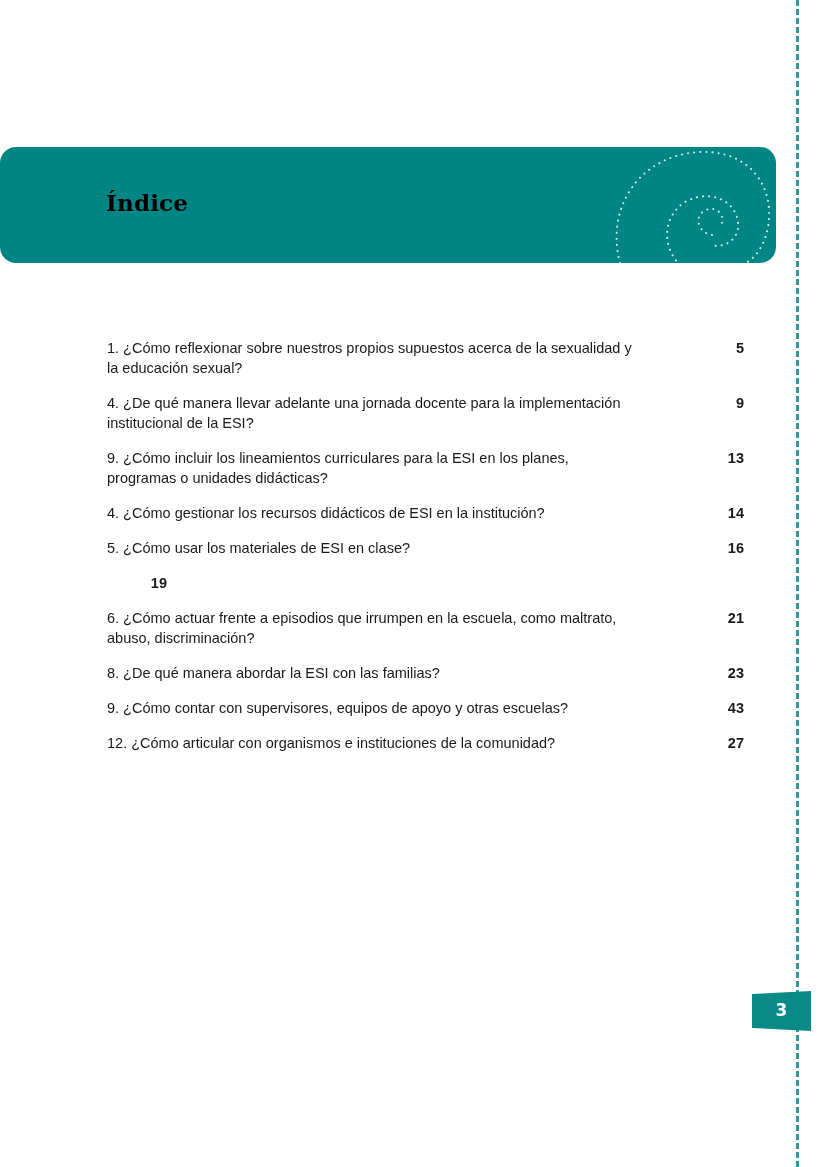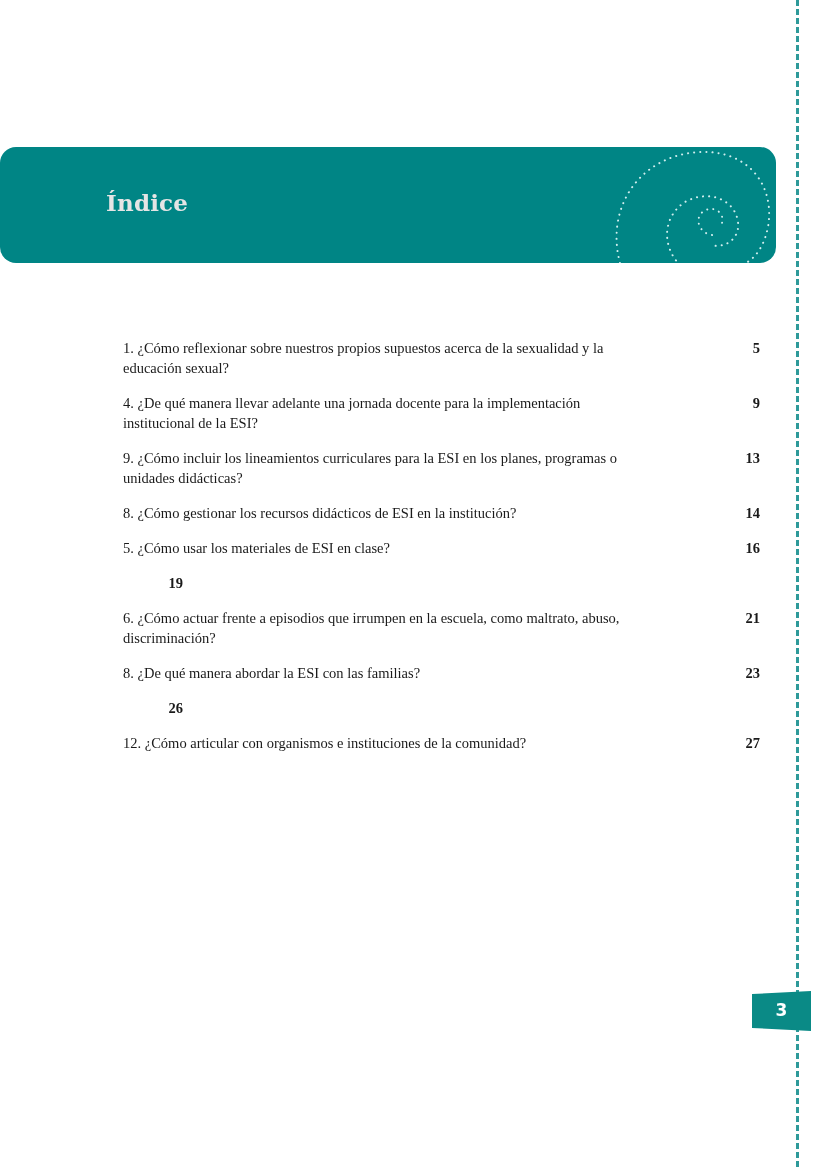--- a/index.html
+++ b/index.html
@@ -2,24 +2,24 @@
 <html><head>
 <meta charset="utf-8">
 <style>
   html, body { margin:0; padding:0; }
   body { width:828px; height:1167px; background:#ffffff; position:relative; overflow:hidden;
          font-family:"Liberation Sans", sans-serif; color:#1a1a1a; }
   .dash-line { position:absolute; left:796px; top:0; width:0; height:1167px;
                border-left:3px dashed #2e9a9a; }
   .banner { position:absolute; left:0; top:147px; width:776px; height:116px;
             background:#008585; border-radius:16px; overflow:hidden; }
-  .banner-title { position:absolute; left:106px; top:42px; color:#e5e5e5;
+  .banner-title { position:absolute; left:106px; top:42px; color:#000000;
                   font-family:"DejaVu Serif", serif; font-weight:bold; font-size:23px; letter-spacing:0.2px; }
   .spiral { position:absolute; left:600px; top:0; width:180px; height:116px; }
-  .toc { position:absolute; left:123px; top:338px; width:640px;font-family:Liberation Serif, serif; }
+  .toc { position:absolute; left:107px; top:338px; width:640px; }
   .toc-row { display:flex; justify-content:space-between; align-items:flex-start;
              font-size:14.5px; line-height:20px; margin-bottom:15px; }
   .toc-row .label { width:525px; }
   .toc-row .page { font-weight:bold; text-align:right; width:60px; padding-right:3px; }
   .page-tab { position:absolute; left:752px; top:991px; width:59px; height:40px; }
   .page-tab svg { position:absolute; left:0; top:0; }
   .page-num { position:absolute; left:0; top:0; width:59px; height:40px; line-height:38px;
               text-align:center; color:#ffffff; font-weight:bold; font-size:17px;
               font-family:"DejaVu Sans", sans-serif; }
 </style>
@@ -46,40 +46,41 @@
   </div>
   <div class="toc-row">
     <span class="label">4. ¿De qué manera llevar adelante una jornada docente para la implementación institucional de la ESI?</span>
     <span class="page">9</span>
   </div>
   <div class="toc-row">
     <span class="label">9. ¿Cómo incluir los lineamientos curriculares para la ESI en los planes, programas o unidades didácticas?</span>
     <span class="page">13</span>
   </div>
   <div class="toc-row">
-    <span class="label">8. ¿Cómo gestionar los recursos didácticos de ESI en la institución?</span>
+    <span class="label">4. ¿Cómo gestionar los recursos didácticos de ESI en la institución?</span>
     <span class="page">14</span>
   </div>
   <div class="toc-row">
     <span class="label">5. ¿Cómo usar los materiales de ESI en clase?</span>
     <span class="page">16</span>
   </div>
   <div class="toc-row">
     <span class="page">19</span>
   </div>
   <div class="toc-row">
     <span class="label">6. ¿Cómo actuar frente a episodios que irrumpen en la escuela, como maltrato, abuso, discriminación?</span>
     <span class="page">21</span>
   </div>
   <div class="toc-row">
     <span class="label">8. ¿De qué manera abordar la ESI con las familias?</span>
     <span class="page">23</span>
   </div>
   <div class="toc-row">
-    <span class="page">26</span>
+    <span class="label">9. ¿Cómo contar con supervisores, equipos de apoyo y otras escuelas?</span>
+    <span class="page">43</span>
   </div>
   <div class="toc-row">
     <span class="label">12. ¿Cómo articular con organismos e instituciones de la comunidad?</span>
     <span class="page">27</span>
   </div>
 </div>
 
 <div class="page-tab">
   <svg width="59" height="40" viewBox="0 0 59 40">
     <polygon points="0,3 59,0 59,40 0,37" fill="#0a8a86"></polygon>

